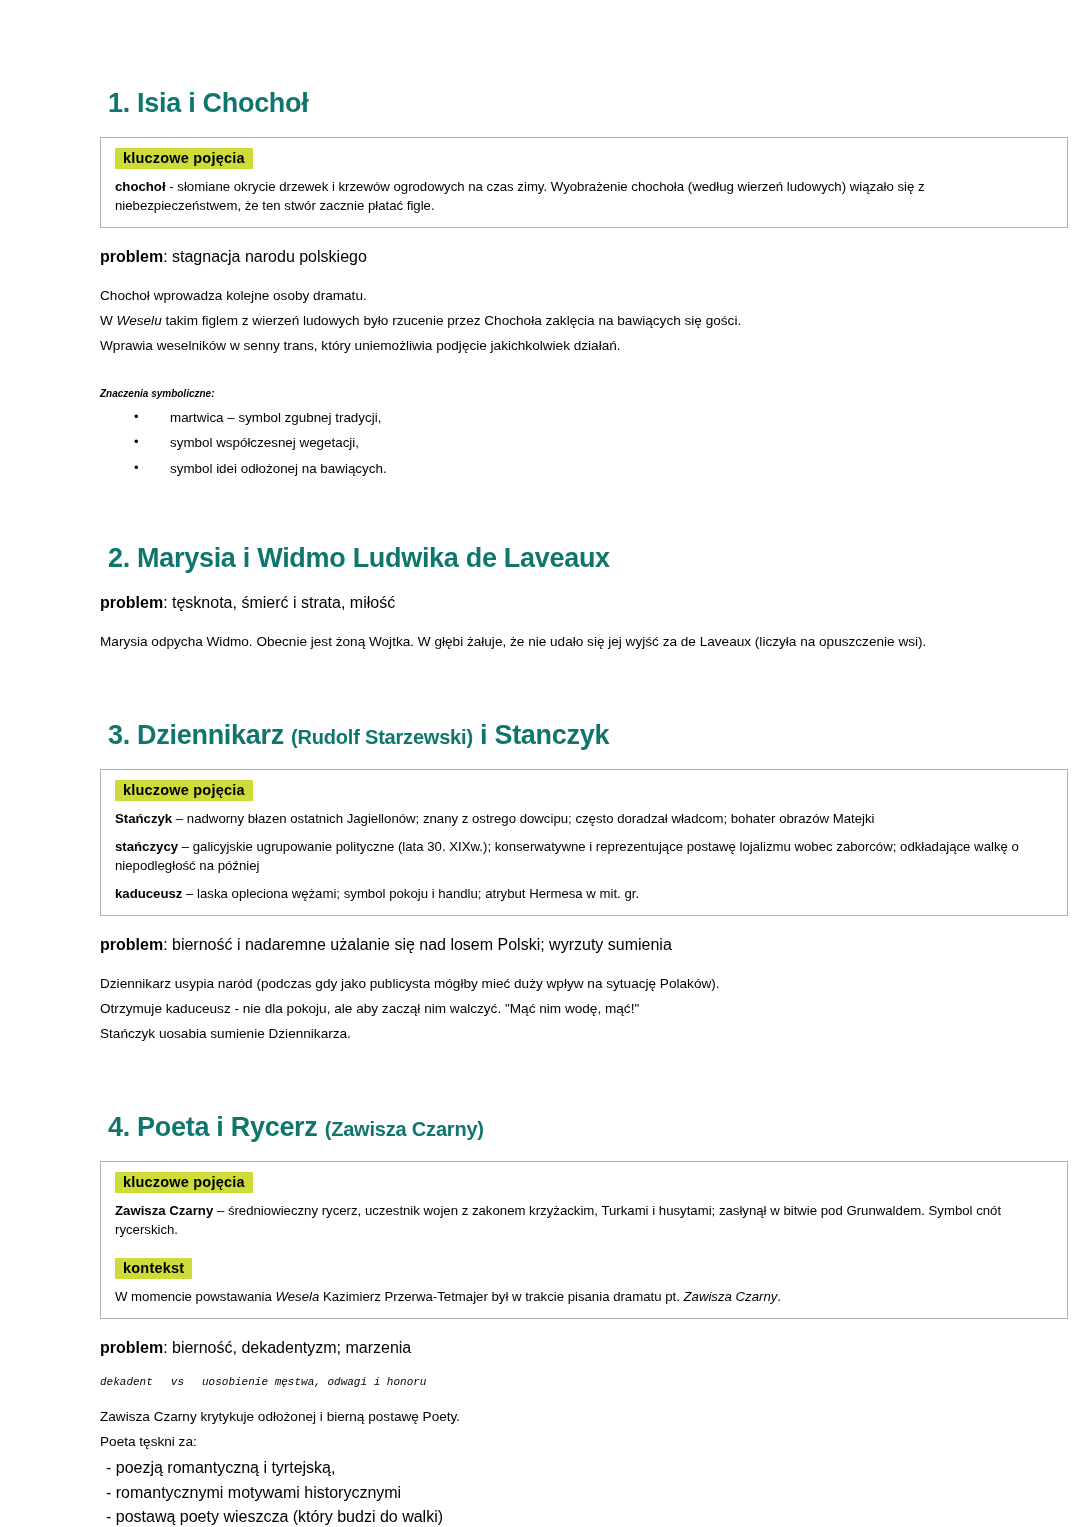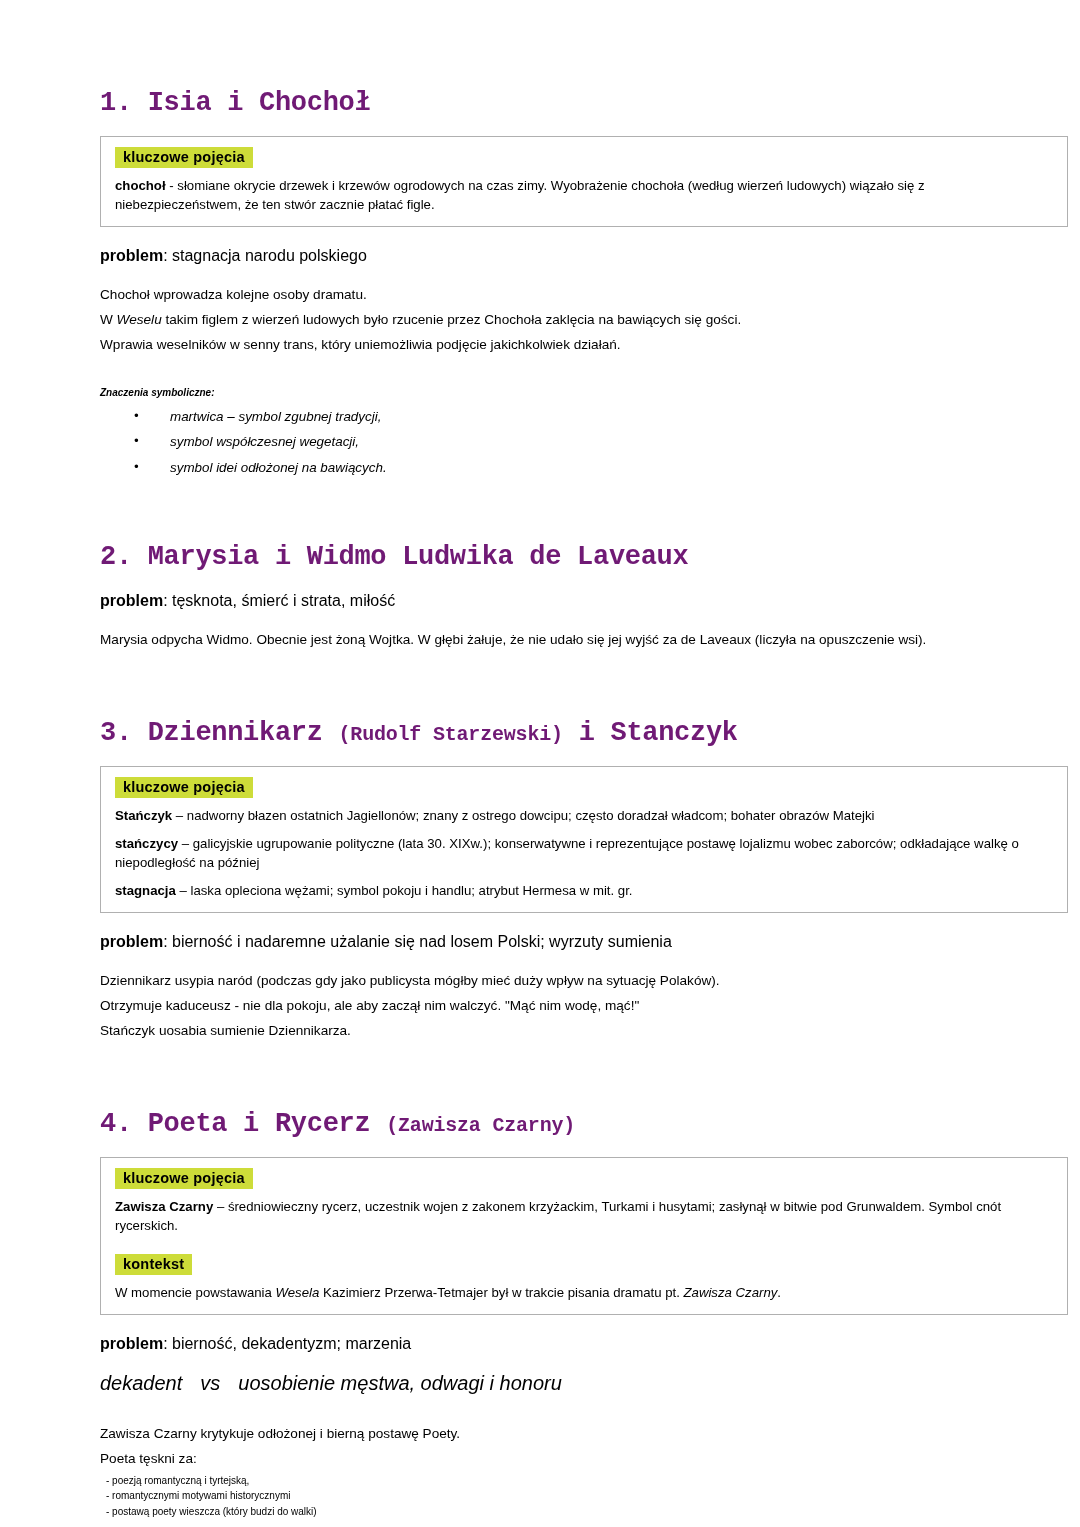--- a/index.html
+++ b/index.html
@@ -12,26 +12,26 @@
     min-height: 1527px;
     background: #ffffff;
     position: relative;
     box-sizing: border-box;
     padding: 88px 100px 40px 100px;
     font-family: "Liberation Sans", sans-serif;
     color: #000000;
   }
 
   h1.section-title {
-    font-family: Liberation Mono, monospace;
+    font-family: Liberation Sans, sans-serif;
     font-weight: bold;
     font-size: 27px;
     letter-spacing: -0.3px;
-    margin: 0 0 18px 0;
-    color: #701a75;
+    margin: 0 0 18px 8px;
+    color: #0f766e;
   }
   h1.section-title .sub {
     font-size: 20px;
     letter-spacing: -0.2px;
   }
 
   .section {
     margin-bottom: 34px;
   }
   .section.first { margin-bottom: 40px; }
@@ -88,39 +88,39 @@
   ul.bullets {
     margin: 0 0 0 0;
     padding-left: 34px;
     list-style: none;
   }
   ul.bullets li {
     font-size: 13.4px;
     line-height: 1.9;
     position: relative;
     padding-left: 36px;
-    font-style: italic;
   }
   ul.bullets li::before {
     content: "•";
     position: absolute;
     left: 0;
     top: 0;
     font-size: 13px;
   }
 
   .vs-line {
-    font-size: 20px;
+    font-size: 11px;
     font-style: italic;
-    margin: 14px 0 28px 0;
+    margin: 14px 0 18px 0;
+    font-family: Liberation Mono, monospace;
   }
   .vs-line .vs { font-style: italic; padding: 0 18px; }
 
   .dash-list {
-    font-size: 10px;
+    font-size: 16px;
     line-height: 1.55;
     margin: 0;
     padding-left: 6px;
   }
   .spacer-md { height: 22px; }
   .spacer-lg { height: 34px; }
 </style>
 </head>
 <body>
 
@@ -160,21 +160,21 @@
 
   <div class="spacer-lg"></div>
 
   <div class="section">
     <h1 class="section-title"><span>3. Dziennikarz </span><span class="sub">(Rudolf Starzewski)</span><span> i Stanczyk</span></h1>
 
     <div class="keybox keybox-wide">
       <div class="hl">kluczowe pojęcia</div>
       <p class="keyline"><b>Stańczyk</b><span> – nadworny błazen ostatnich Jagiellonów; znany z ostrego dowcipu; często doradzał władcom; bohater obrazów Matejki</span></p>
       <p class="keyline"><b>stańczycy</b><span> – galicyjskie ugrupowanie polityczne (lata 30. XIXw.); konserwatywne i reprezentujące postawę lojalizmu wobec zaborców; odkładające walkę o niepodległość na później</span></p>
-      <p class="keyline"><b>stagnacja</b><span> – laska opleciona wężami; symbol pokoju i handlu; atrybut Hermesa w mit. gr.</span></p>
+      <p class="keyline"><b>kaduceusz</b><span> – laska opleciona wężami; symbol pokoju i handlu; atrybut Hermesa w mit. gr.</span></p>
     </div>
 
     <p class="problem"><b>problem</b><span>: bierność i nadaremne użalanie się nad losem Polski; wyrzuty sumienia</span></p>
 
     <p class="para">Dziennikarz usypia naród (podczas gdy jako publicysta mógłby mieć duży wpływ na sytuację Polaków).</p>
     <p class="para">Otrzymuje kaduceusz - nie dla pokoju, ale aby zaczął nim walczyć. "Mąć nim wodę, mąć!"</p>
     <p class="para">Stańczyk uosabia sumienie Dziennikarza.</p>
   </div>
 
   <div class="spacer-lg"></div>

